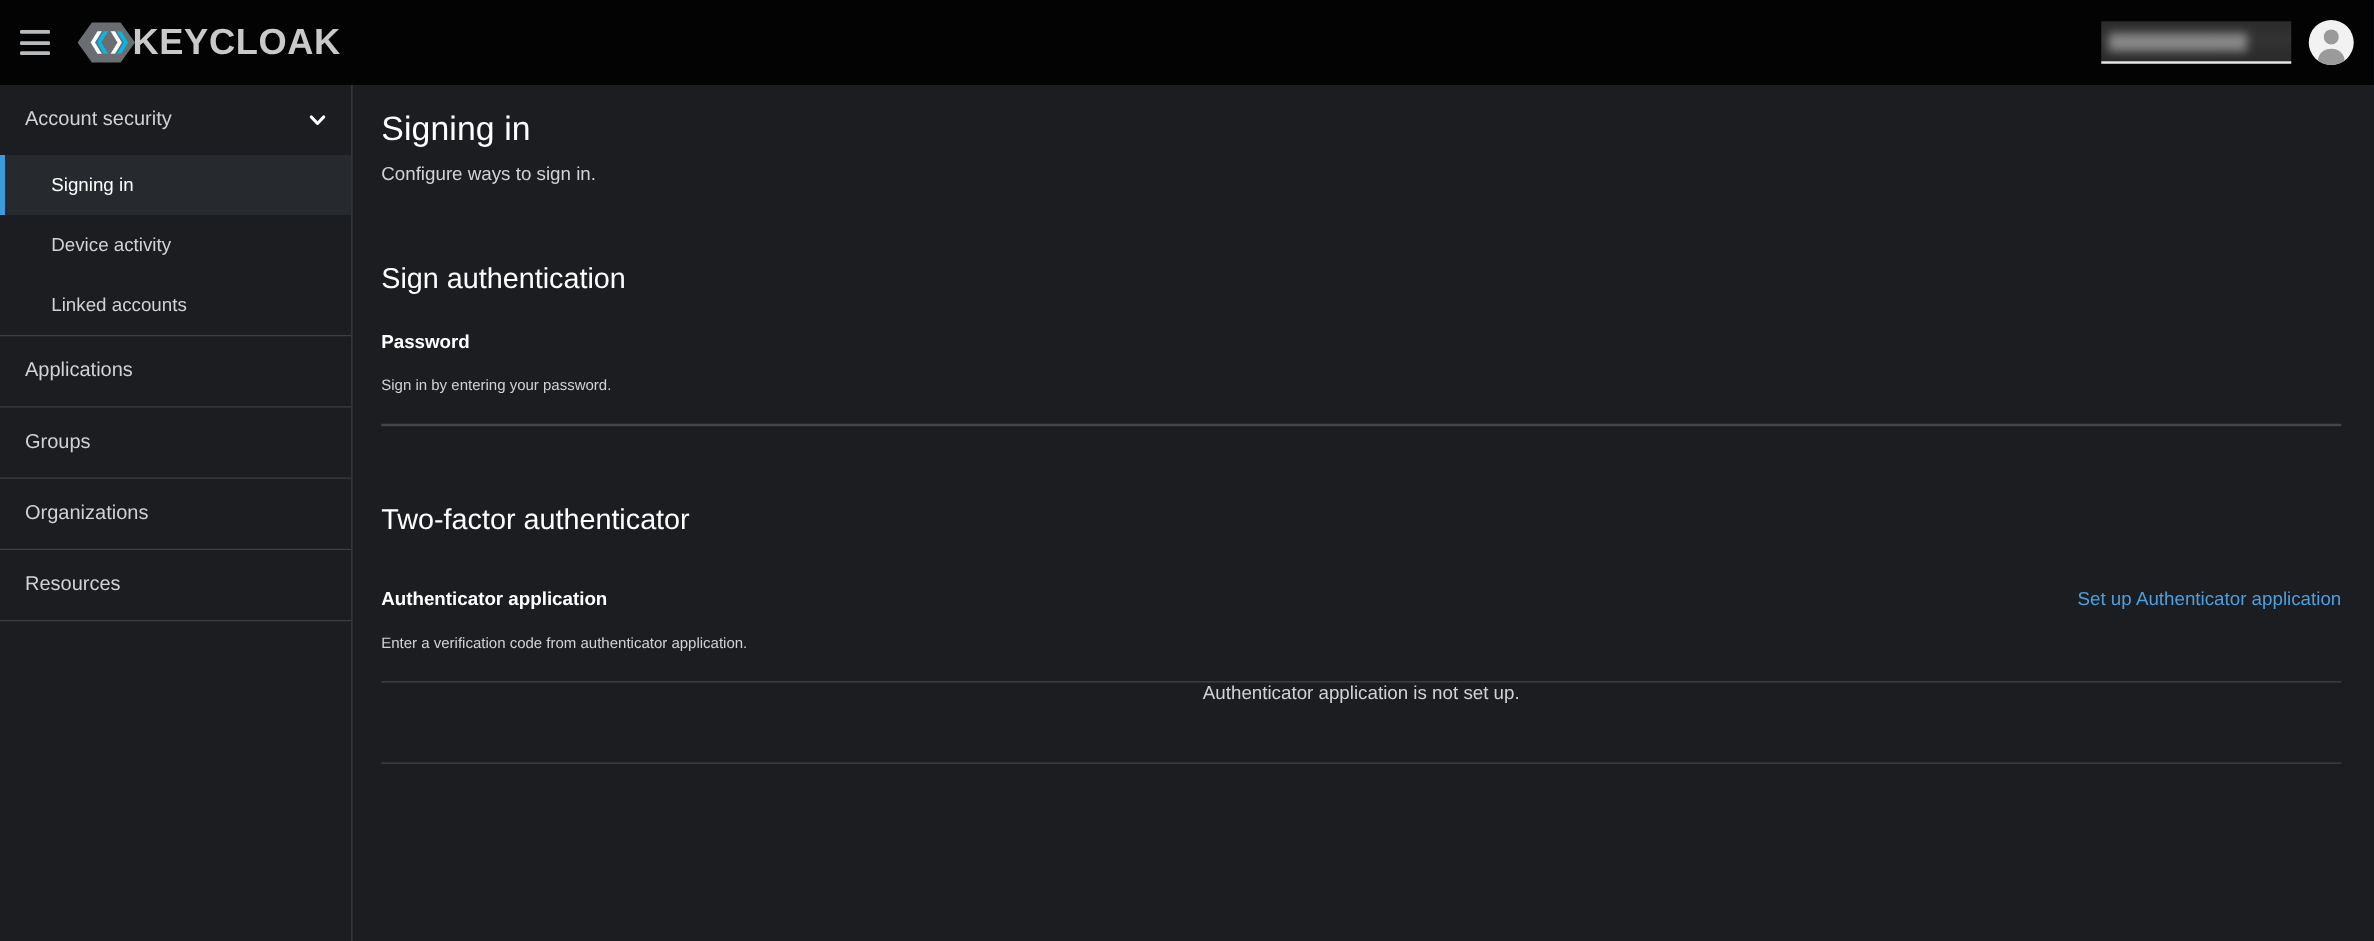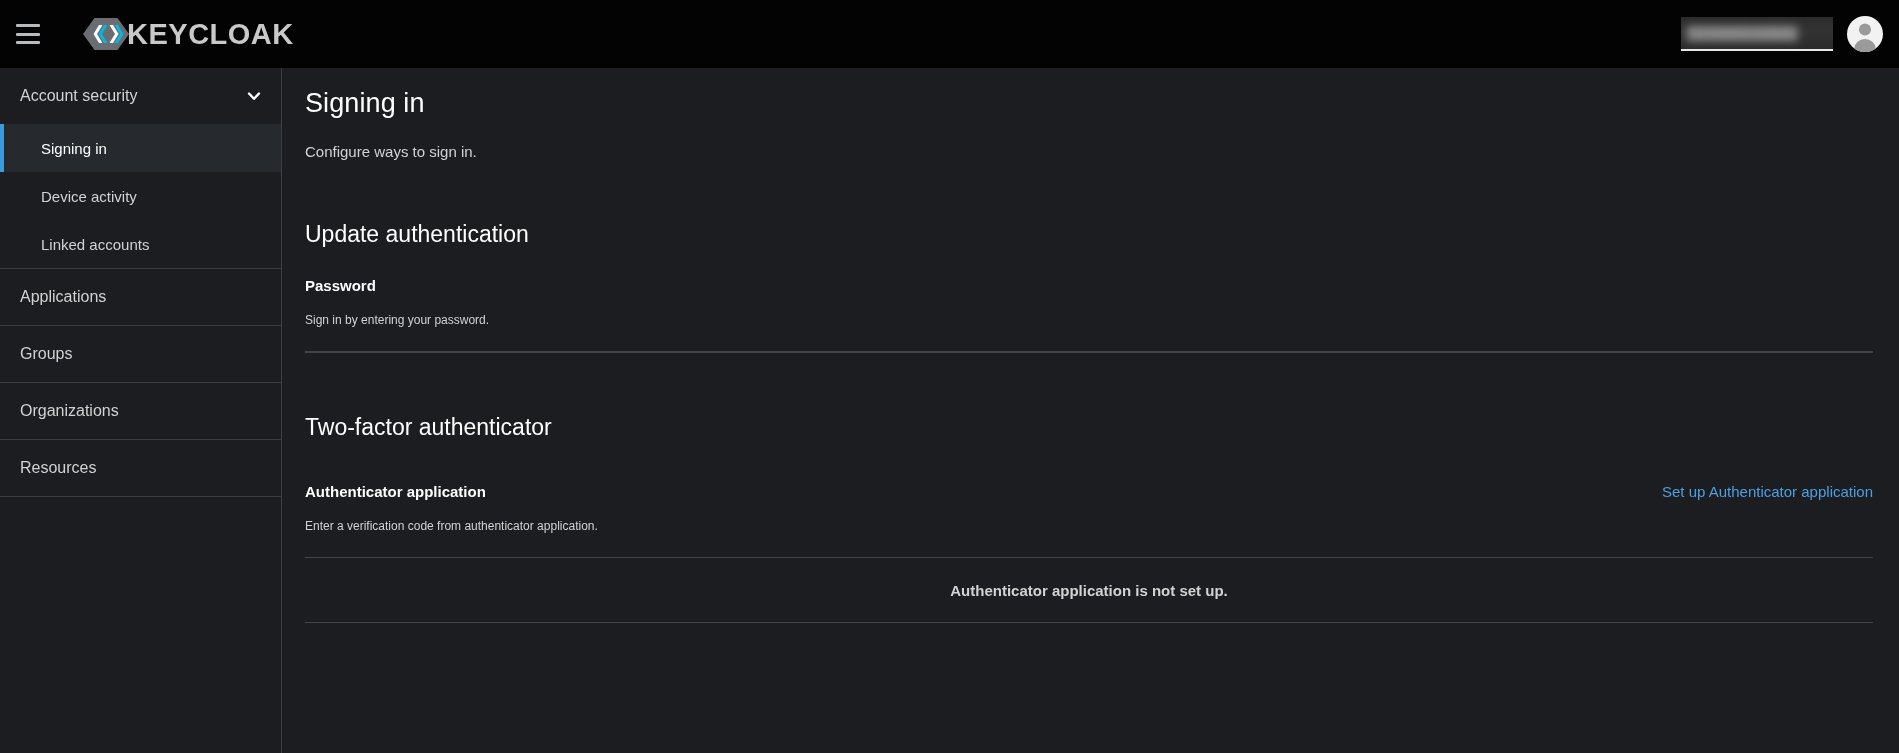--- a/index.html
+++ b/index.html
@@ -16,21 +16,20 @@
   
   .masthead {
     position: absolute;
     top: 0; left: 0;
     width: 1899px;
     height: 68px;
     background: #030303;
     display: flex;
     align-items: center;
     z-index: 20;
-    gap: 21px;
   }
 
   .hamburger {
     width: 24px;
     height: 20px;
     margin-left: 16px;
     margin-right: 22px;
     display: flex;
     flex-direction: column;
     justify-content: space-between;
@@ -169,21 +168,21 @@
   .page-title {
     font-size: 27px;
     font-weight: normal;
     color: #ffffff;
     margin-top: 20px;
     letter-spacing: 0.1px;
   }
   .page-subtitle {
     font-size: 15px;
     color: #d2d2d2;
-    margin-top: 24px;
+    margin-top: 12px;
   }
 
   .section-heading {
     font-size: 23px;
     font-weight: normal;
     color: #ffffff;
     margin-top: 61px;
   }
 
   .cred-title {
@@ -249,23 +248,21 @@
     color: #4d9fe0;
     font-size: 15px;
     text-decoration: none;
     cursor: pointer;
     padding-top: 2px;
   }
 
   .empty-row {
     height: 64px;
     display: flex;
-    align-items: center;
     justify-content: center;
-    font-weight: bold;
   }
   .empty-text {
     font-size: 15px;
     color: #d2d2d2;
   }
 </style>
 </head>
 <body>
 
 <header class="masthead">
@@ -346,21 +343,21 @@
       <span>Resources</span>
     </div>
   </div>
 </nav>
 
 <main class="main">
 
   <h1 class="page-title">Signing in</h1>
   <p class="page-subtitle">Configure ways to sign in.</p>
 
-  <h2 class="section-heading">Update authentication</h2>
+  <h2 class="section-heading">Sign authentication</h2>
   <h3 class="cred-title">Password</h3>
   <p class="cred-help">Sign in by entering your password.</p>
 
   <div class="divider"></div>
 
 
   <div class="divider" style="margin-top:0"></div>
 
   <h2 class="section-heading">Two-factor authenticator</h2>
 

